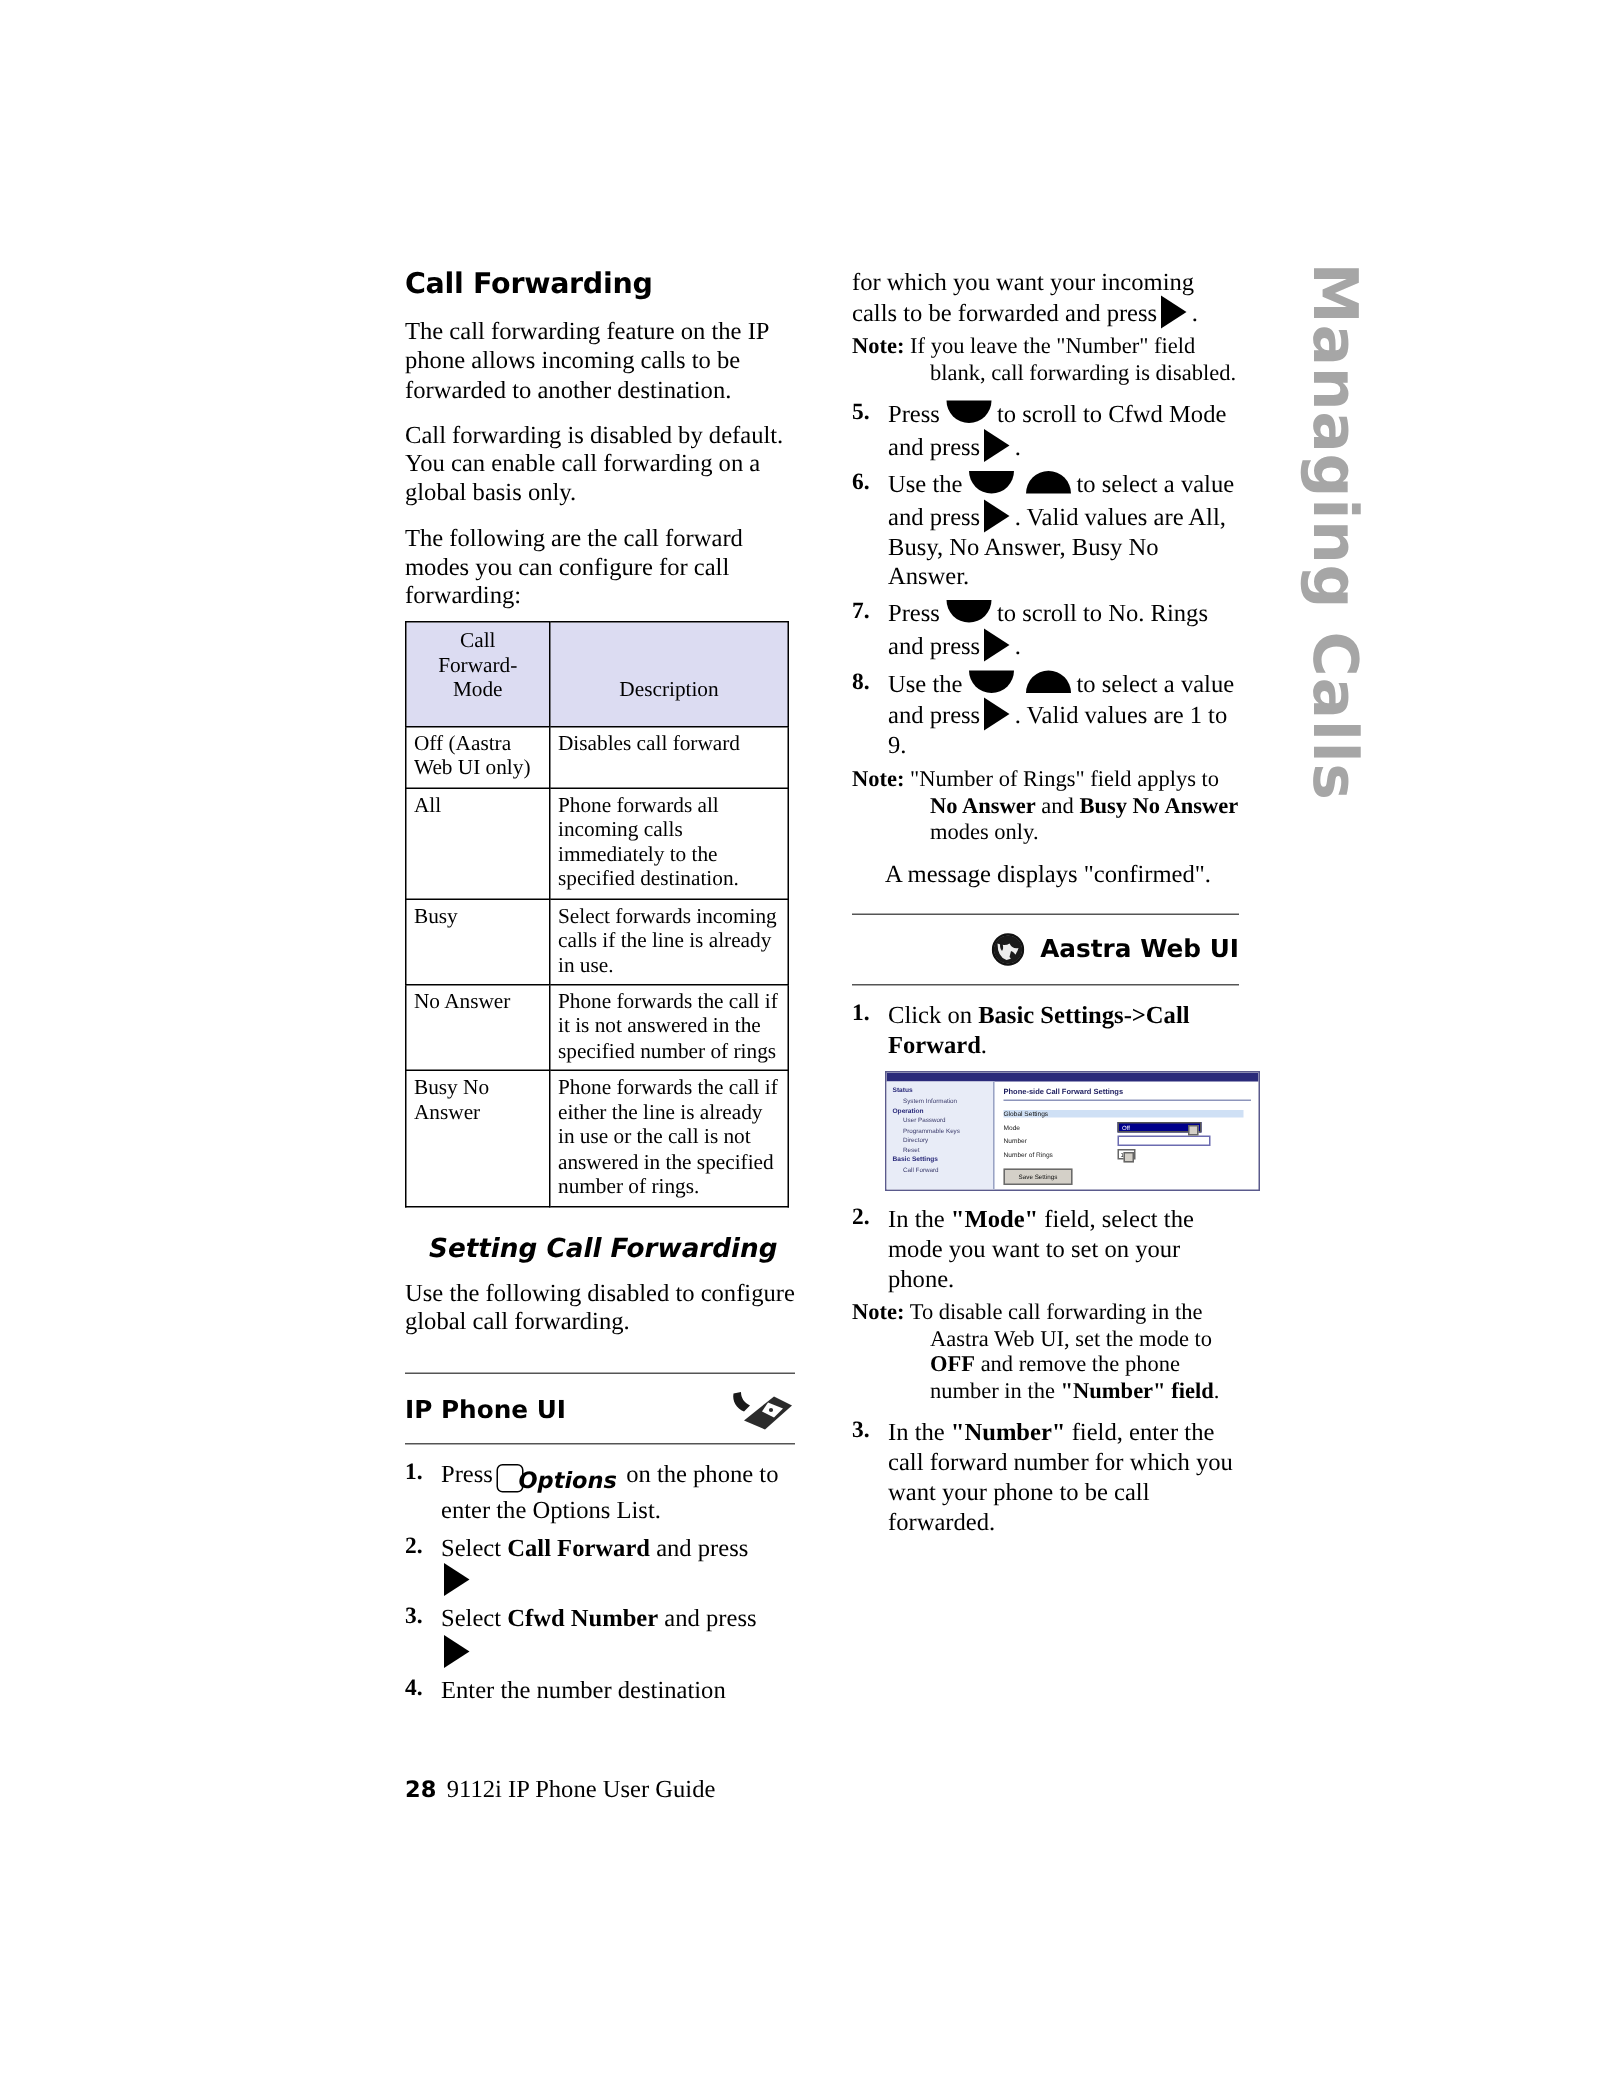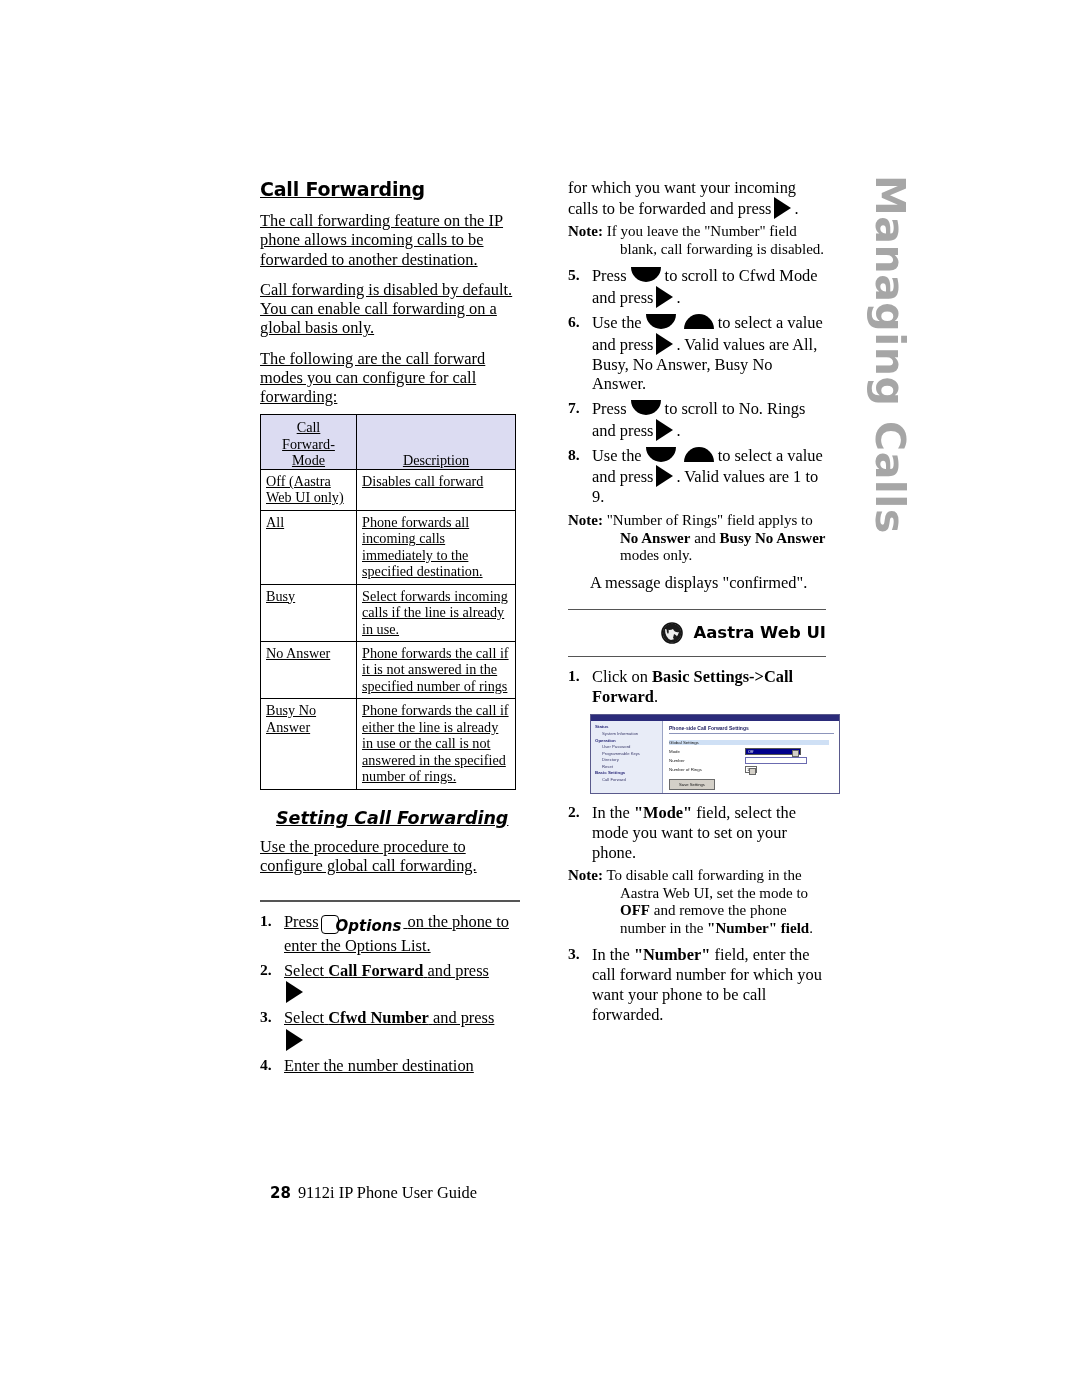--- a/index.html
+++ b/index.html
@@ -24,21 +24,21 @@
     font-size:41px;
     letter-spacing:0.5px;
     writing-mode:vertical-rl;
     text-orientation:mixed;
     white-space:nowrap;
     line-height:1;
   }
 
   
   .col{ position:absolute; top:178px; }
-  .col-left{ left:260px; width:260px;text-decoration:underline; }
+  .col-left{ left:270px; width:260px; }
   .col-right{ left:568px; width:258px; }
 
   h1.sec{
     font-family:"DejaVu Sans", sans-serif;
     font-weight:bold;
     font-size:19px;
     margin:0 0 11px 0;
     letter-spacing:-0.2px;
   }
   h2.subsec{
@@ -67,21 +67,21 @@
     vertical-align:top;
     font-size:14.2px;
     line-height:1.16;
     padding:3px 5px 4px 5px;
   }
   table.modes th{
     background:#dcdcf2;
     text-align:center;
     vertical-align:bottom;
     font-weight:normal;
-    padding-bottom:0;
+    padding-bottom:15px;
   }
   table.modes th.c1{ width:85px; vertical-align:top; padding-top:4px;}
   table.modes td.c1{ width:85px; }
 
   
   .rule{ border-top:1.6px solid #555; margin:0; }
   .uihead{
     display:flex; align-items:center;
     height:46px;
     justify-content:space-between;
@@ -306,24 +306,35 @@
         </tr>
         <tr>
           <td class="c1">Busy No Answer</td>
           <td>Phone forwards the call if either the line is already in use or the call is not answered in the specified number of rings.</td>
         </tr>
       </tbody>
     </table>
 
     <div style="height:18px"></div>
     <h2 class="subsec">Setting Call Forwarding</h2>
-    <p class="body">Use the procedure procedure to configure global call forwarding.</p>
+    <p class="body">Use the following disabled to configure global call forwarding.</p>
 
     <div style="height:14px"></div>
     <div class="rule"></div>
+    <div class="uihead">
+      <span class="label">IP Phone UI</span>
+      <span class="phone-icon">
+        <svg viewBox="0 0 44 32" width="44" height="32">
+          <path d="M10 24 L30 8 L42 14 L24 30 Z" fill="#2b2b2b"></path>
+          <path d="M26 12 L36 16 L30 22 L22 18 Z" fill="#ffffff"></path>
+          <path d="M3 6 C2 11 5 16 10 18 L14 14 C10 12 8 9 8 5 Z" fill="#1a1a1a"></path>
+          <circle cx="28" cy="17" r="1.4" fill="#2b2b2b"></circle>
+        </svg>
+      </span>
+    </div>
     <div class="rule"></div>
 
     <ol class="steps">
       <li>
         <span class="num">1.</span>
         <span>Press</span><span class="optkey"><span class="keybox"></span><span class="klabel">Options</span></span>
         <span>on the phone to enter the Options List.</span>
       </li>
       <li>
         <span class="num">2.</span>

